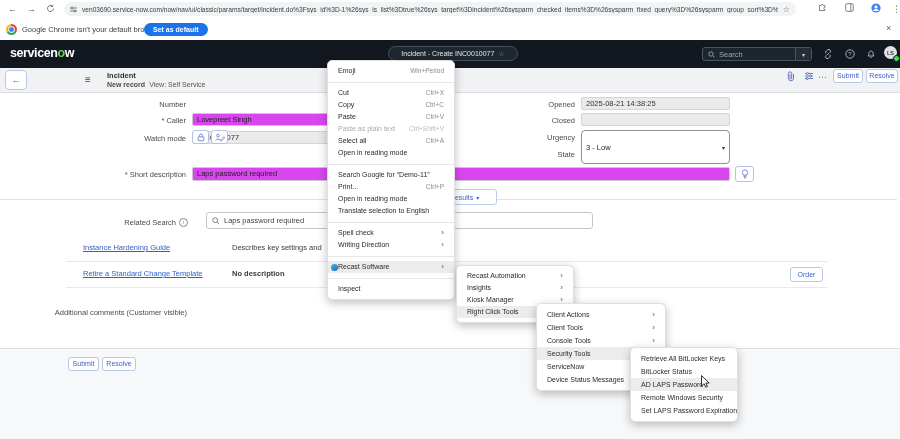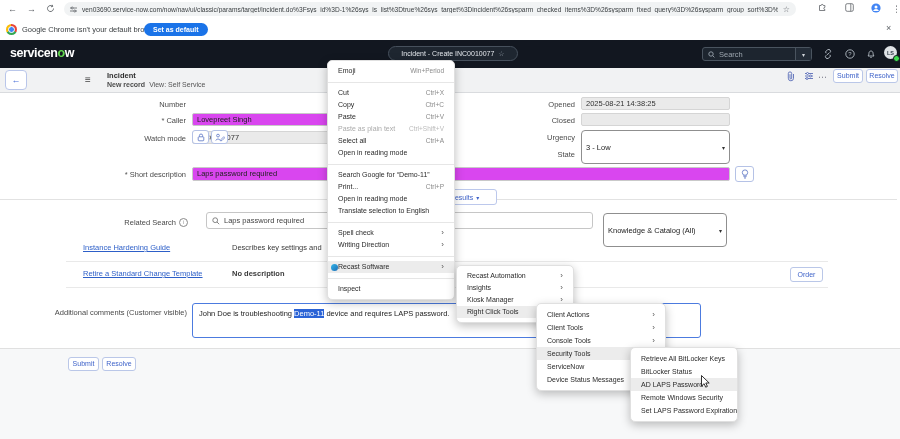--- a/index.html
+++ b/index.html
@@ -298,41 +298,36 @@
   <span class="lbl" style="left:100px;top:218px;width:88px;"><span>Related Search</span><span class="info-ic">i</span></span>
   <div class="rs-input">
     <span>
       <svg width="8" height="8" viewBox="0 0 8 8">
           <circle cx="3.2" cy="3.2" r="2.4" fill="none" stroke="#777" stroke-width="0.9"></circle>
           <path d="M5 5L7.2 7.2" stroke="#777" stroke-width="0.9"></path>
         </svg>
     </span>
     <span>Laps password required</span>
   </div>
-  <span class="sel" style="left:603px;top:213px;width:124px;height:16px;">
-      <span>Knowledge &amp; Catalog (All)</span>
-      <span class="chev">▾</span>
-    </span>
 
   <div class="results">
 
   <div class="result-row">
         <a class="result-link">Instance Hardening Guide</a>
         <span class="result-desc">Describes key settings and</span>
 
       </div>
       <div class="result-row bold-desc">
         <a class="result-link">Retire a Standard Change Template</a>
         <span class="result-desc">No description</span>
         <span class="btn result-order">Order</span>
       </div>
     </div>
 
   <span class="lbl" style="left:30px;top:308px;width:157px;">Additional comments (Customer visible)</span>
-  <div class="comments-ta"><span>John Doe is troubleshooting </span><span class="sel-text">Demo-11</span><span> device and requires LAPS password.</span></div>
 
   <div class="footer"></div>
   <span class="btn ft-submit">Submit</span>
   <span class="btn ft-resolve">Resolve</span>
 
   <div class="menu" style="left:327px;top:60px;width:128px;">
 
   <div class="menu-item">
 
         <span class="mi-label">Emoji</span>

